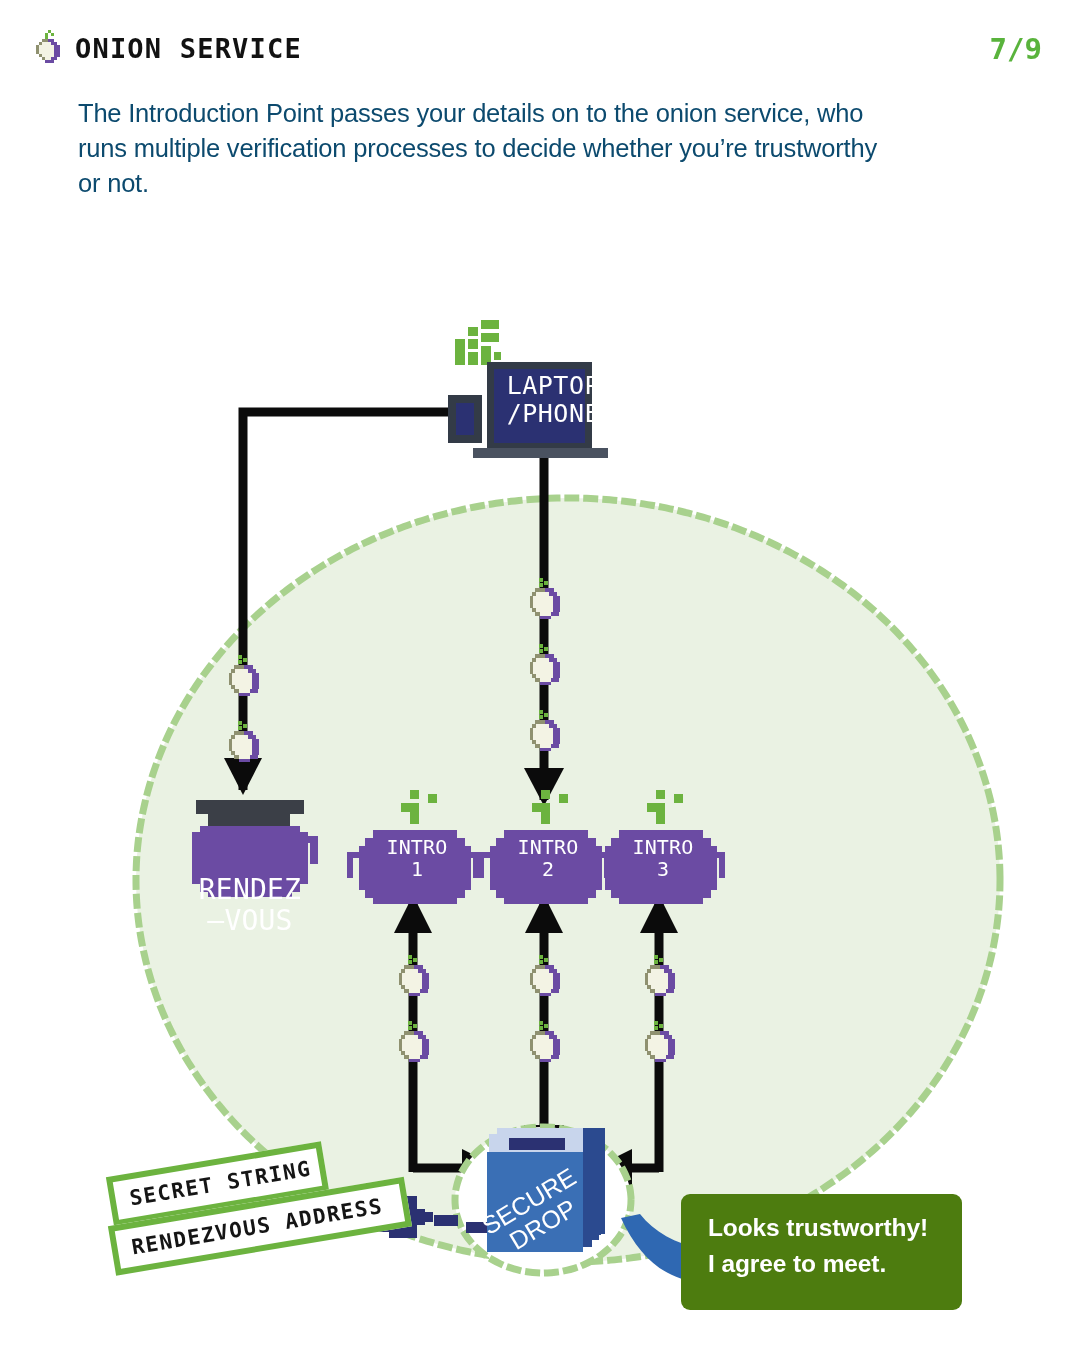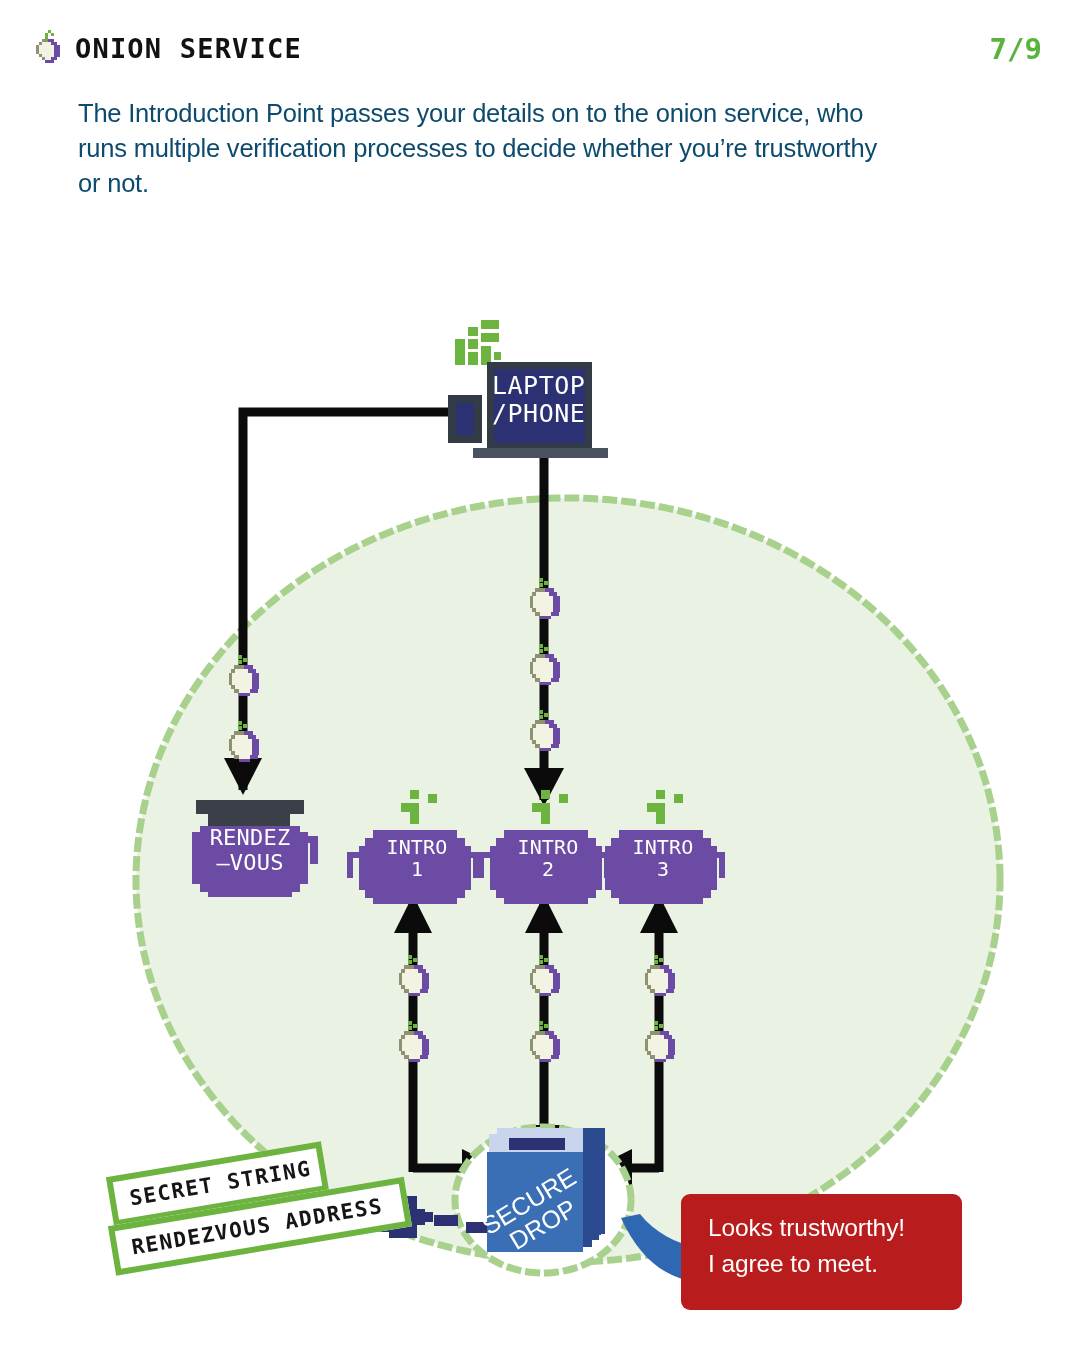--- a/index.html
+++ b/index.html
@@ -42,24 +42,24 @@
 
   
   .node-label{
     position:absolute;
     font-family:"DejaVu Sans Mono","Liberation Mono",monospace;
     color:#ffffff;text-align:center;line-height:1.12;
     pointer-events:none;white-space:pre;
   }
   .laptop-label{
     left:492px;top:372px;width:108px;
-    font-size:25px;letter-spacing:0.5px;text-align:left;
+    font-size:25px;letter-spacing:0.5px;text-align:right;
   }
   .intro-label{font-size:20px;letter-spacing:0.2px;}
-  .rdv-label{font-size:22px;letter-spacing:0.2px;}
+  .rdv-label{font-size:28px;letter-spacing:0.2px;margin-top:48px;}
 
   .sd-label{
     position:absolute;left:481px;top:1186px;width:110px;
     font-family:"Liberation Sans",sans-serif;
     font-size:25px;font-weight:400;color:#ffffff;text-align:center;
     line-height:27px;
     transform:rotate(-31deg);transform-origin:50% 50%;
     pointer-events:none;white-space:pre;
   }
 
@@ -80,22 +80,22 @@
   }
   .tag-rdv{
     left:112px;top:1226px;width:300px;height:50px;
     font-size:21px;padding-left:14px;
     transform:rotate(-9.5deg);transform-origin:0 50%;
   }
 
   
   .bubble{
     position:absolute;left:681px;top:1194px;width:281px;height:116px;
-    background:#b91c1c;border-radius:9px;
-    box-sizing:border-box;padding:16px 0 0 27px;
+    background:#4d7c0f;border-radius:9px;
+    box-sizing:border-box;padding:16px 0 0 27px;font-weight:bold;
   }
   .bubble-text{
     font-family:"Liberation Sans",sans-serif;
     font-size:24.5px;line-height:36px;color:#ffffff;white-space:pre-line;
     letter-spacing:-0.1px;
   }
 </style>
 </head>
 <body>
 

